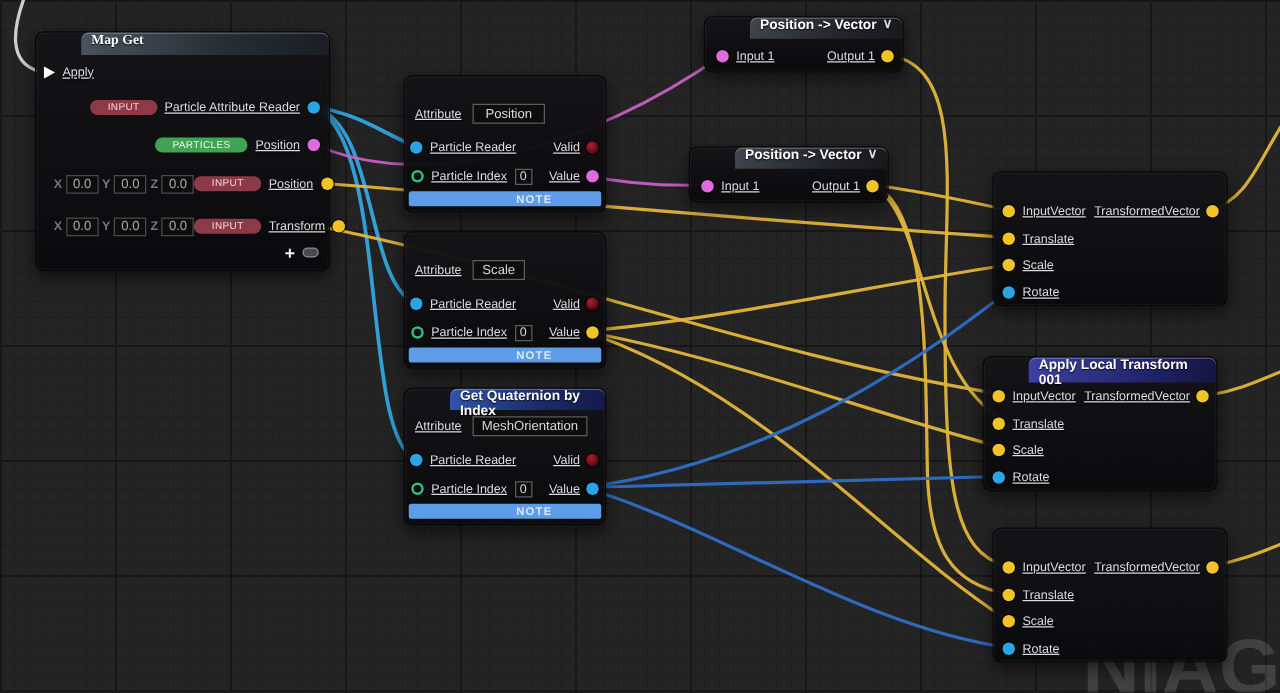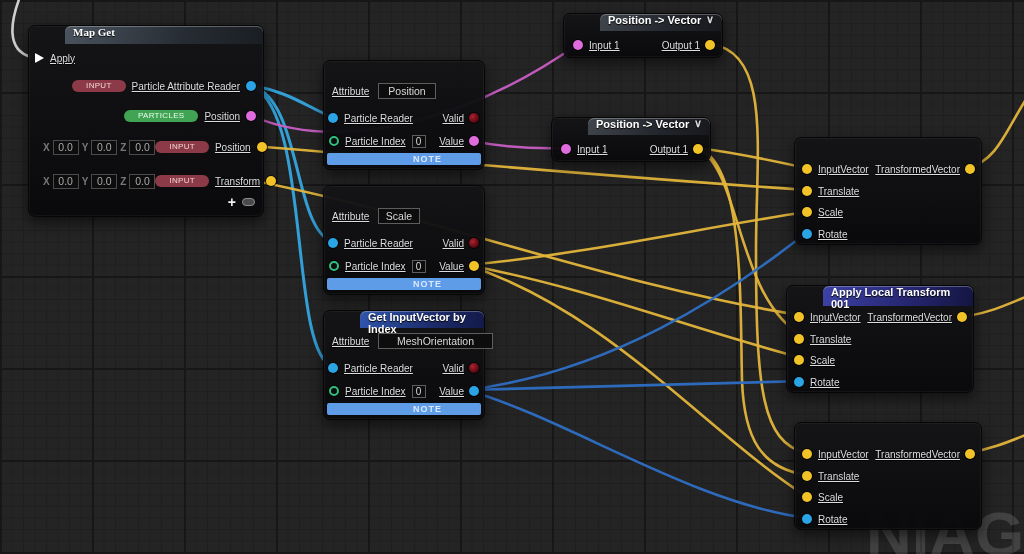--- a/index.html
+++ b/index.html
@@ -193,26 +193,26 @@
     </div>
     <div class="row gap5" style="right:5px;top:72px;">
       <span class="lbl">Value</span>
       <span class="pin pin-yellow"></span>
     </div>
     <div class="note" style="top:92px;">NOTE</div>
   </div>
 
   <div class="node" style="left:323px;top:310px;width:160px;height:108px;">
     <div class="hdr hdr-get">
-      <span>Get InputVector by Index</span>
+      <span>Get Quaternion by Index</span>
     </div>
     <div class="row gap6" style="left:8px;top:22px;">
       <span class="lbl">Attribute</span>
     </div>
-    <div class="field" style="position:absolute;left:54px;top:22px;width:115px;">MeshOrientation</div>
+    <div class="field" style="position:absolute;left:54px;top:22px;width:92px;">MeshOrientation</div>
     <div class="row gap6" style="left:4px;top:49px;">
       <span class="pin pin-blue"></span>
       <span class="lbl">Particle Reader</span>
     </div>
     <div class="row gap5" style="right:5px;top:49px;">
       <span class="lbl">Valid</span>
       <span class="pin pin-darkred"></span>
     </div>
     <div class="row gap6" style="left:5px;top:72px;">
       <span class="pin pin-hollow-green"></span>

